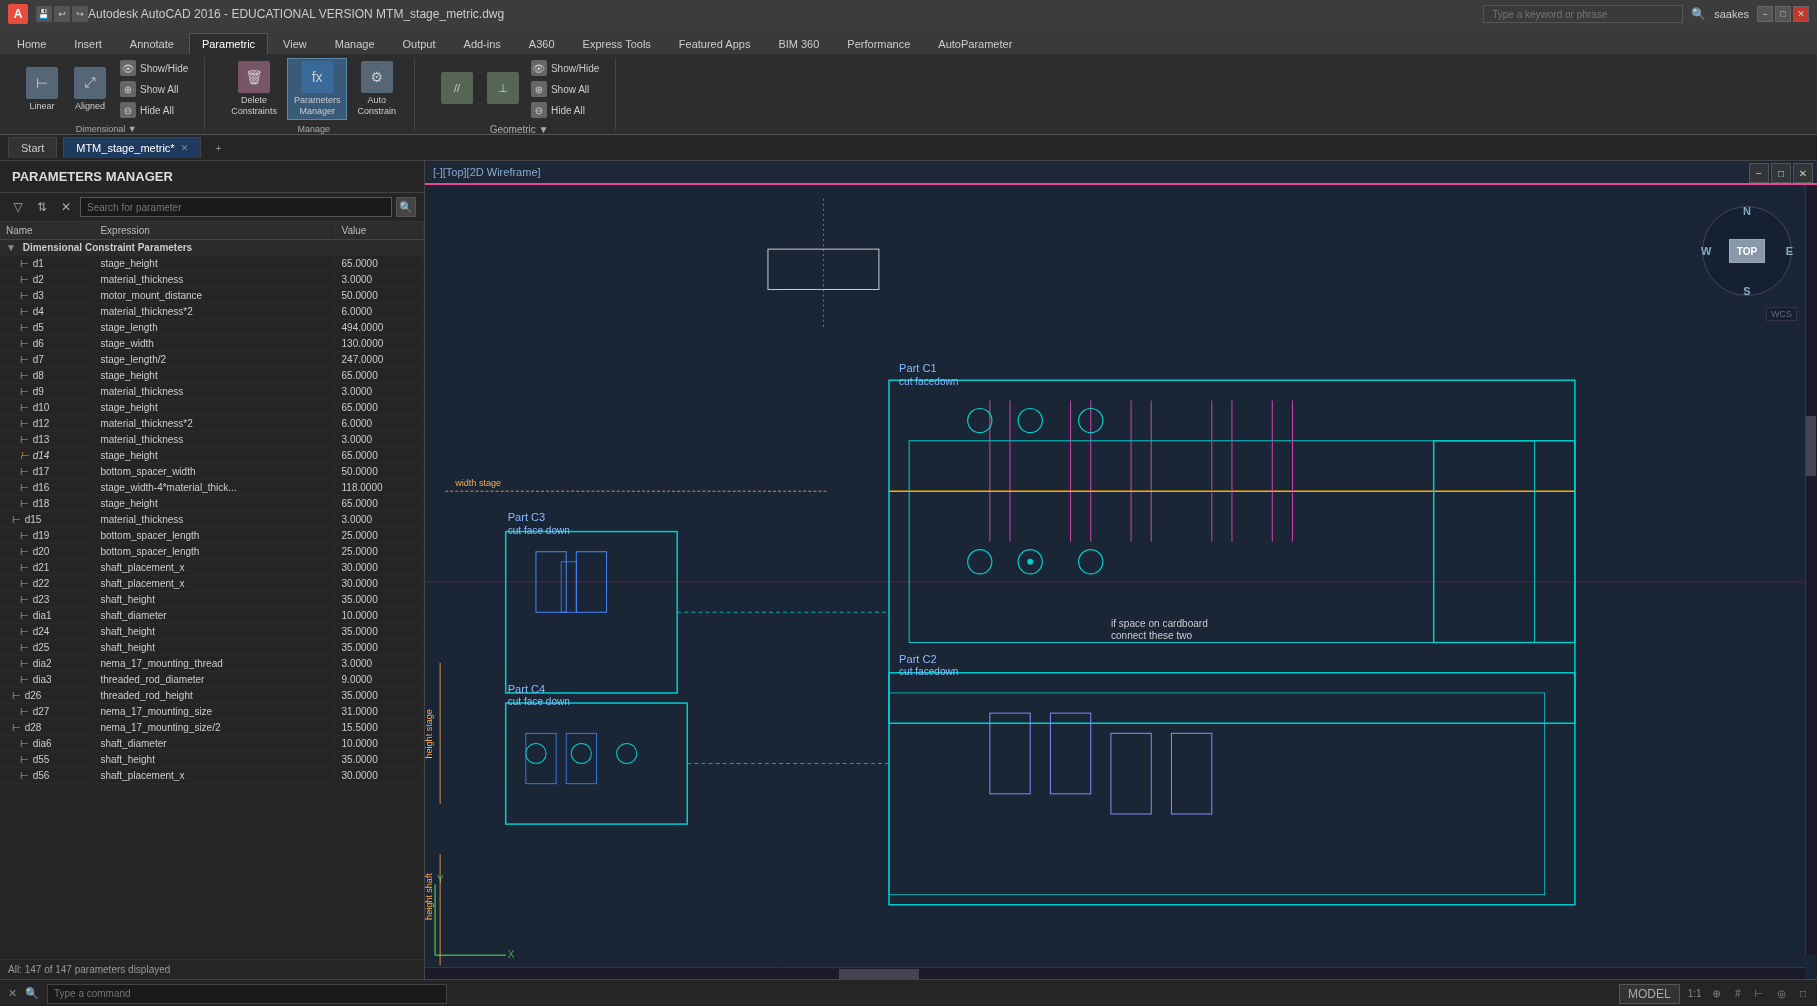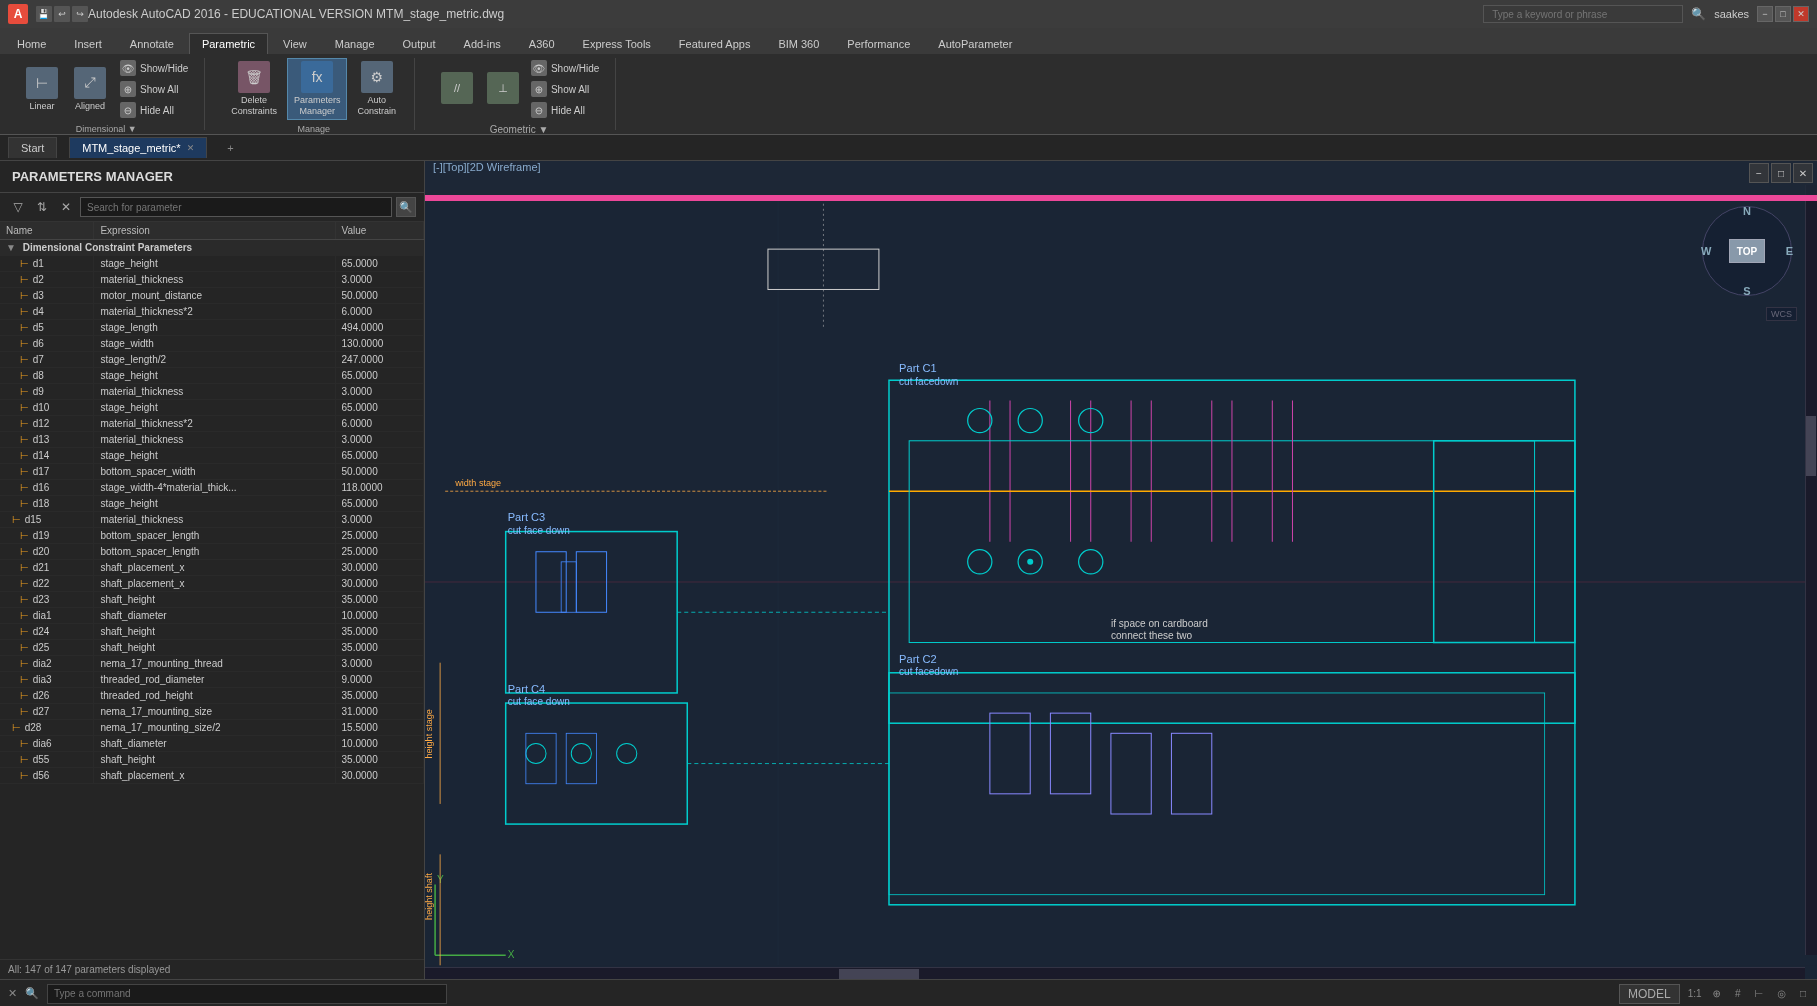--- a/index.html
+++ b/index.html
@@ -21,21 +21,21 @@
     .ribbon-group-label { font-size: 9px; color: #aaa; margin-top: auto; padding-top: 4px; }
     .ribbon-btns { display: flex; gap: 4px; align-items: center; flex: 1; }
     .ribbon-btn-large { display: flex; flex-direction: column; align-items: center; cursor: pointer; padding: 2px 6px; min-width: 40px; }
     .ribbon-icon-large { width: 32px; height: 32px; background: #555; border-radius: 2px; display: flex; align-items: center; justify-content: center; font-size: 16px; margin-bottom: 2px; }
     .ribbon-btn-label { font-size: 9px; color: #ccc; text-align: center; line-height: 1.2; }
     .ribbon-btn-small { display: flex; align-items: center; gap: 4px; cursor: pointer; padding: 2px 4px; font-size: 10px; color: #ccc; white-space: nowrap; }
     .ribbon-btns-col { display: flex; flex-direction: column; gap: 1px; }
     .small-icon { width: 16px; height: 16px; background: #666; border-radius: 2px; display: inline-flex; align-items: center; justify-content: center; font-size: 10px; }
 
     
-    #doc-tabs { background: #252525; height: 26px; display: flex; align-items: center; padding-left: 8px; gap: 12px; border-bottom: 1px solid #444; }
+    #doc-tabs { background: #252525; height: 26px; display: flex; align-items: center; padding-left: 8px; gap: 6px; border-bottom: 1px solid #444; }
     .doc-tab { padding: 4px 12px; font-size: 11px; color: #ccc; cursor: pointer; background: #333; border: 1px solid #444; border-bottom: none; display: flex; align-items: center; gap: 6px; }
     .doc-tab.active { background: #1e3a5f; color: #fff; }
     .doc-tab-close { font-size: 9px; color: #888; cursor: pointer; }
     .doc-tab-add { padding: 2px 8px; color: #888; cursor: pointer; }
 
     
     #main { display: flex; height: calc(1006px - 28px - 106px - 26px - 28px); }
 
     
     #params-panel { width: 425px; background: #252525; border-right: 1px solid #444; display: flex; flex-direction: column; }
@@ -54,21 +54,21 @@
     .expand-icon { color: #888; margin-right: 4px; }
     #params-footer { padding: 4px 8px; font-size: 10px; color: #999; border-top: 1px solid #333; }
 
     
     #params-table::-webkit-scrollbar { width: 10px; }
     #params-table::-webkit-scrollbar-track { background: #1a1a1a; }
     #params-table::-webkit-scrollbar-thumb { background: #555; }
 
     
     #cad-viewport { flex: 1; background: #1a2535; position: relative; overflow: hidden; }
-    #viewport-toolbar { position: absolute; top: 0; left: 0; right: 0; height: 40px; background: rgba(30,40,55,0.8); display: flex; align-items: flex-start; padding: 0 8px; font-size: 11px; color: #88aacc; border-bottom: 6px solid #ec4899; z-index: 10; }
+    #viewport-toolbar { position: absolute; top: 0; left: 0; right: 0; height: 24px; background: rgba(30,40,55,0.8); display: flex; align-items: center; padding: 0 8px; font-size: 11px; color: #88aacc; border-bottom: 2px solid #ec4899; z-index: 10; }
     #viewport-controls { position: absolute; top: 0; right: 0; display: flex; gap: 2px; padding: 2px 4px; z-index: 11; }
     .vp-ctrl-btn { width: 20px; height: 20px; background: rgba(60,60,60,0.7); border: 1px solid #555; color: #ccc; cursor: pointer; display: flex; align-items: center; justify-content: center; font-size: 10px; }
 
     
     #cad-drawing { position: absolute; top: 24px; left: 0; right: 0; bottom: 0; }
 
     
     #nav-cube { position: absolute; top: 40px; right: 20px; width: 100px; height: 120px; z-index: 20; }
     .compass-container { position: relative; width: 100px; height: 100px; }
     .compass-ring { position: absolute; top: 50%; left: 50%; transform: translate(-50%, -50%); width: 90px; height: 90px; border-radius: 50%; border: 1px solid #446; background: rgba(20,30,50,0.7); }
@@ -307,21 +307,21 @@
       <td style="padding-left:20px;"><span style="color:#f0a020;margin-right:4px;">⊢</span>d12</td>
       <td>material_thickness*2</td>
       <td>6.0000</td>
     </tr>
             <tr>
       <td style="padding-left:20px;"><span style="color:#f0a020;margin-right:4px;">⊢</span>d13</td>
       <td>material_thickness</td>
       <td>3.0000</td>
     </tr>
             <tr>
-      <td style="padding-left:20px;"><span style="color:#f0a020;margin-right:4px;">⊢</span>d14</td>
+      <td style="padding-left:20px;font-style:italic;"><span style="color:#f0a020;margin-right:4px;">⊢</span>d14</td>
       <td>stage_height</td>
       <td>65.0000</td>
     </tr>
             <tr>
       <td style="padding-left:20px;"><span style="color:#f0a020;margin-right:4px;">⊢</span>d17</td>
       <td>bottom_spacer_width</td>
       <td>50.0000</td>
     </tr>
             <tr>
       <td style="padding-left:20px;"><span style="color:#f0a020;margin-right:4px;">⊢</span>d16</td>
@@ -382,21 +382,21 @@
       <td style="padding-left:20px;"><span style="color:#f0a020;margin-right:4px;">⊢</span>dia2</td>
       <td>nema_17_mounting_thread</td>
       <td>3.0000</td>
     </tr>
             <tr>
       <td style="padding-left:20px;"><span style="color:#f0a020;margin-right:4px;">⊢</span>dia3</td>
       <td>threaded_rod_diameter</td>
       <td>9.0000</td>
     </tr>
             <tr>
-      <td style="padding-left:20px;"><span style="color:#f0a020;margin-right:4px;">⊢</span>d26</td>
+      <td style="padding-left:12px;"><span style="color:#f0a020;margin-right:4px;">⊢</span>d26</td>
       <td>threaded_rod_height</td>
       <td>35.0000</td>
     </tr>
             <tr>
       <td style="padding-left:20px;"><span style="color:#f0a020;margin-right:4px;">⊢</span>d27</td>
       <td>nema_17_mounting_size</td>
       <td>31.0000</td>
     </tr>
             <tr>
       <td style="padding-left:12px;"><span style="color:#f0a020;margin-right:4px;">⊢</span>d28</td>

